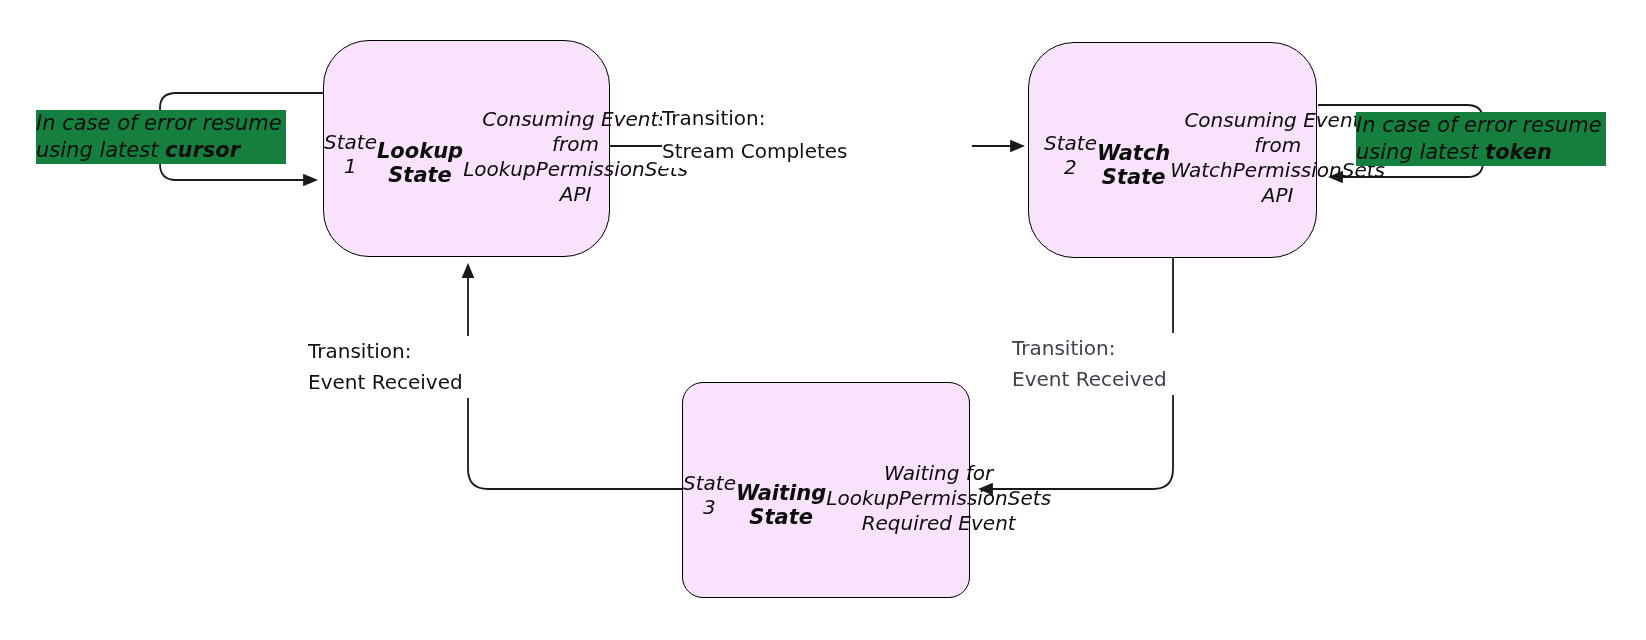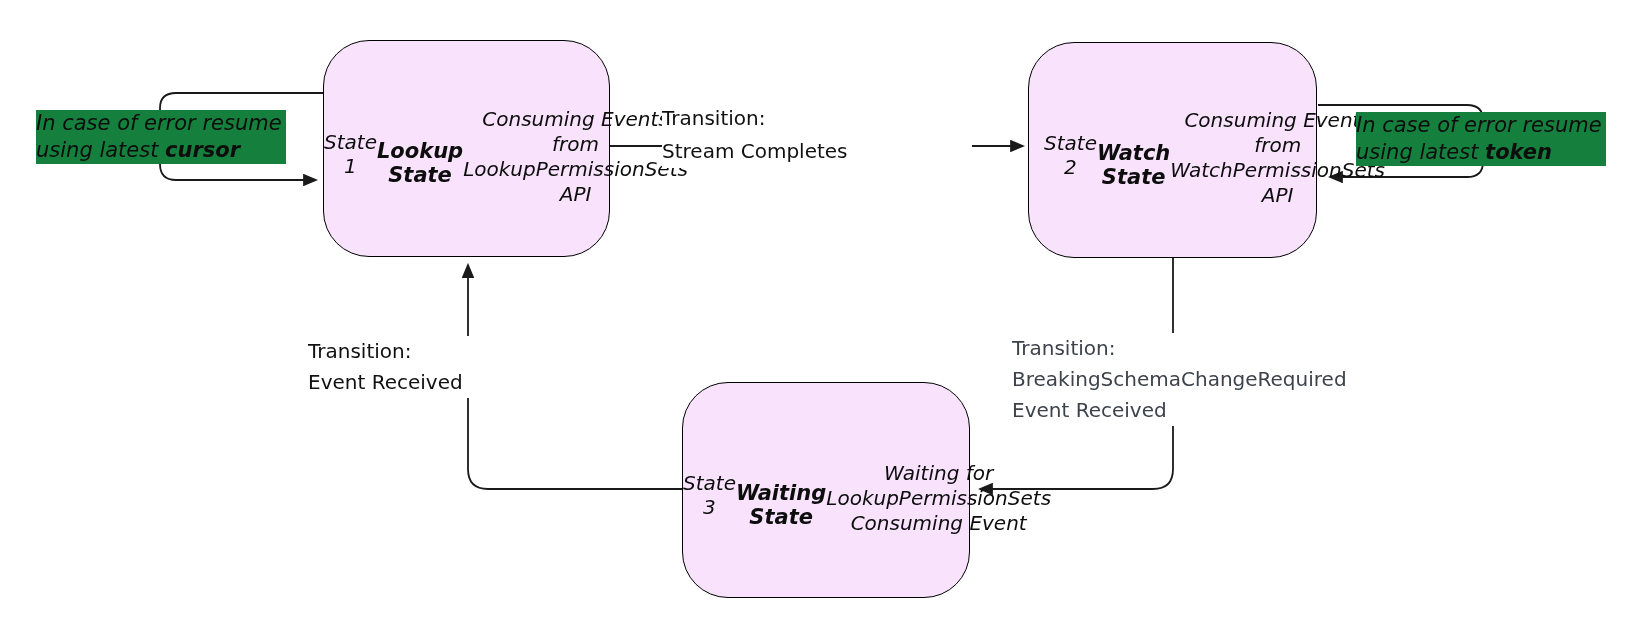--- a/index.html
+++ b/index.html
@@ -15,21 +15,21 @@
   .node{
     position:absolute;z-index:2;box-sizing:border-box;
     background:var(--state-fill,#f8e2fc);
     border:1.6px solid var(--state-border,#000);
     border-radius:46px;
     display:flex;flex-direction:row;align-items:center;
     text-align:center;font-style:italic;font-size:20px;color:#0d0d0d;
   }
   #node1{left:323px;top:40px;width:287px;height:217px;}
   #node2{left:1028px;top:42px;width:289px;height:216px;padding-left:15px;}
-  #node3{left:682px;top:382px;width:288px;height:216px;}
+  #node3{left:682px;top:382px;width:288px;height:216px;border-radius:21px;}
   .state-label{margin-top:10px;}
   .state-title{margin-top:29px;font-weight:bold;font-size:21px;}
   .state-desc{margin-top:16px;line-height:25px;}
 
   .edge-label{
     position:absolute;z-index:3;background:#ffffff;
     font-size:20px;line-height:31px;color:var(--text,#111);
   }
   #label-mid{left:662px;top:102px;width:310px;line-height:33px;}
   #label-left{left:308px;top:336px;width:322px;}
@@ -81,32 +81,31 @@
       <div>API</div>
     </div>
   </div>
 
   <div class="node" id="node3">
     <div class="state-label">State 3</div>
     <div class="state-title">Waiting State</div>
     <div class="state-desc">
       <div>Waiting for</div>
       <div>LookupPermissionSets</div>
-      <div>Consuming Event</div>
+      <div>Required Event</div>
     </div>
   </div>
 
   <div class="edge-label" id="label-mid">
     <div>Transition:</div>
     <div>Stream Completes</div>
   </div>
 
   <div class="edge-label" id="label-right">
     <div>Transition:</div>
-    <div>BreakingSchemaChangeRequired</div>
     <div>Event Received</div>
   </div>
 
   <div class="edge-label" id="label-left">
     <div>Transition:</div>
     <div>Event Received</div>
   </div>
 
   <div class="error-note" id="note-left">
     <div>In case of error resume</div>

